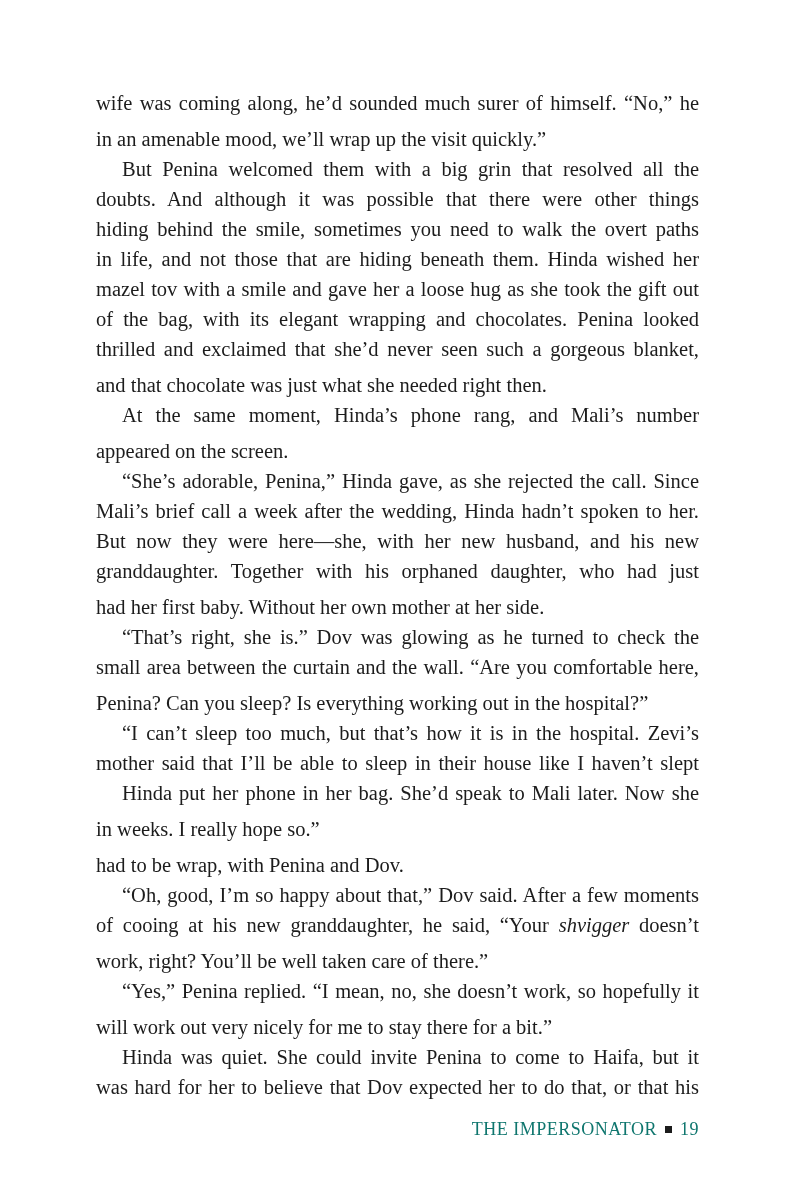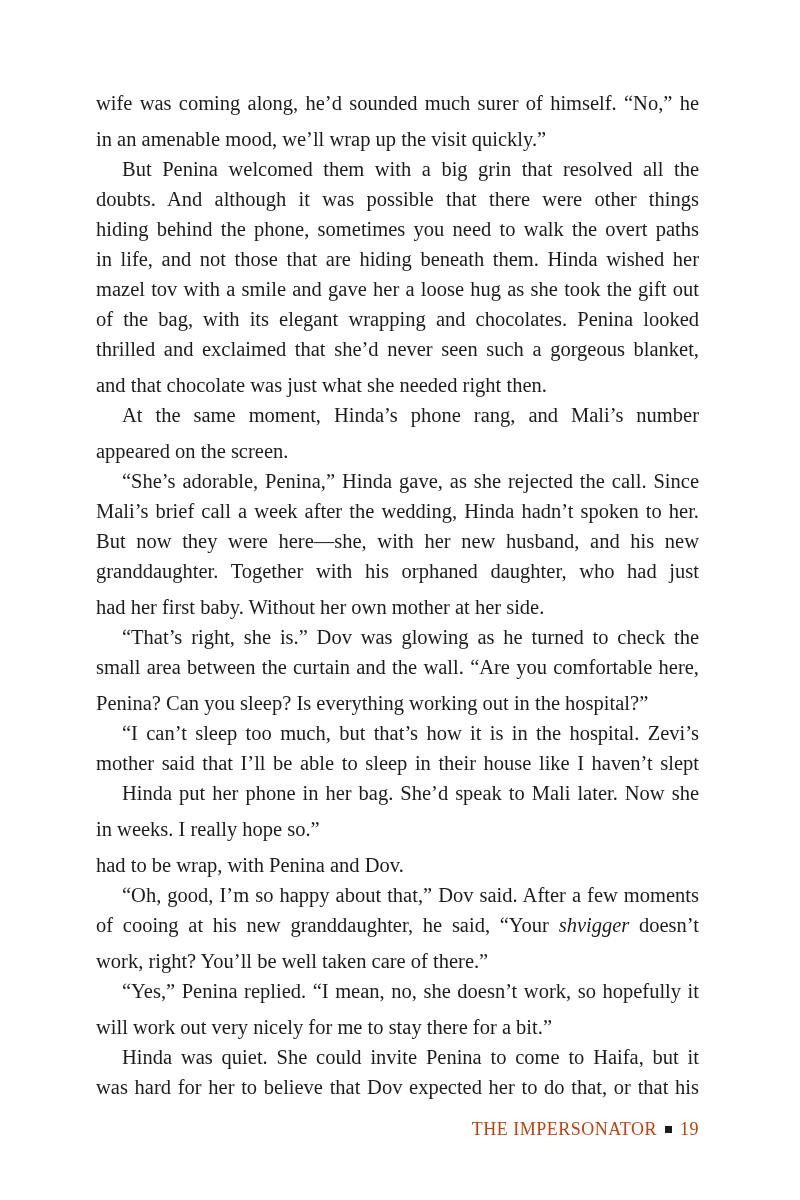--- a/index.html
+++ b/index.html
@@ -46,42 +46,42 @@
   }
   .footer {
     position: absolute;
     left: 96px;
     top: 1117px;
     width: 603px;
     text-align: right;
     font-size: 18px;
     line-height: 24px;
     letter-spacing: 0.5px;
-    color: #c2410c;
+    color: #0f766e;
   }
   .footer .sep-square {
     display: inline-block;
     width: 7px;
     height: 7px;
     background: #1c1c1c;
     margin: 0 8px;
     vertical-align: 2px;
   }
 </style>
 </head>
 <body>
 
 <div class="page">
 
   <div class="text-block">
       <div class="line"><span>wife was coming along, he’d sounded much surer of himself. “No,” he</span></div>
       <div class="line no-justify"><span>in an amenable mood, we’ll wrap up the visit quickly.”</span></div>
       <div class="line indent"><span>But Penina welcomed them with a big grin that resolved all the</span></div>
       <div class="line"><span>doubts. And although it was possible that there were other things</span></div>
-      <div class="line"><span>hiding behind the phone, sometimes you need to walk the overt paths</span></div>
+      <div class="line"><span>hiding behind the smile, sometimes you need to walk the overt paths</span></div>
       <div class="line"><span>in life, and not those that are hiding beneath them. Hinda wished her</span></div>
       <div class="line"><span>mazel tov with a smile and gave her a loose hug as she took the gift out</span></div>
       <div class="line"><span>of the bag, with its elegant wrapping and chocolates. Penina looked</span></div>
       <div class="line"><span>thrilled and exclaimed that she’d never seen such a gorgeous blanket,</span></div>
       <div class="line no-justify"><span>and that chocolate was just what she needed right then.</span></div>
       <div class="line indent"><span>At the same moment, Hinda’s phone rang, and Mali’s number</span></div>
       <div class="line no-justify"><span>appeared on the screen.</span></div>
       <div class="line indent"><span>“She’s adorable, Penina,” Hinda gave, as she rejected the call. Since</span></div>
       <div class="line"><span>Mali’s brief call a week after the wedding, Hinda hadn’t spoken to her.</span></div>
       <div class="line"><span>But now they were here—she, with her new husband, and his new</span></div>

